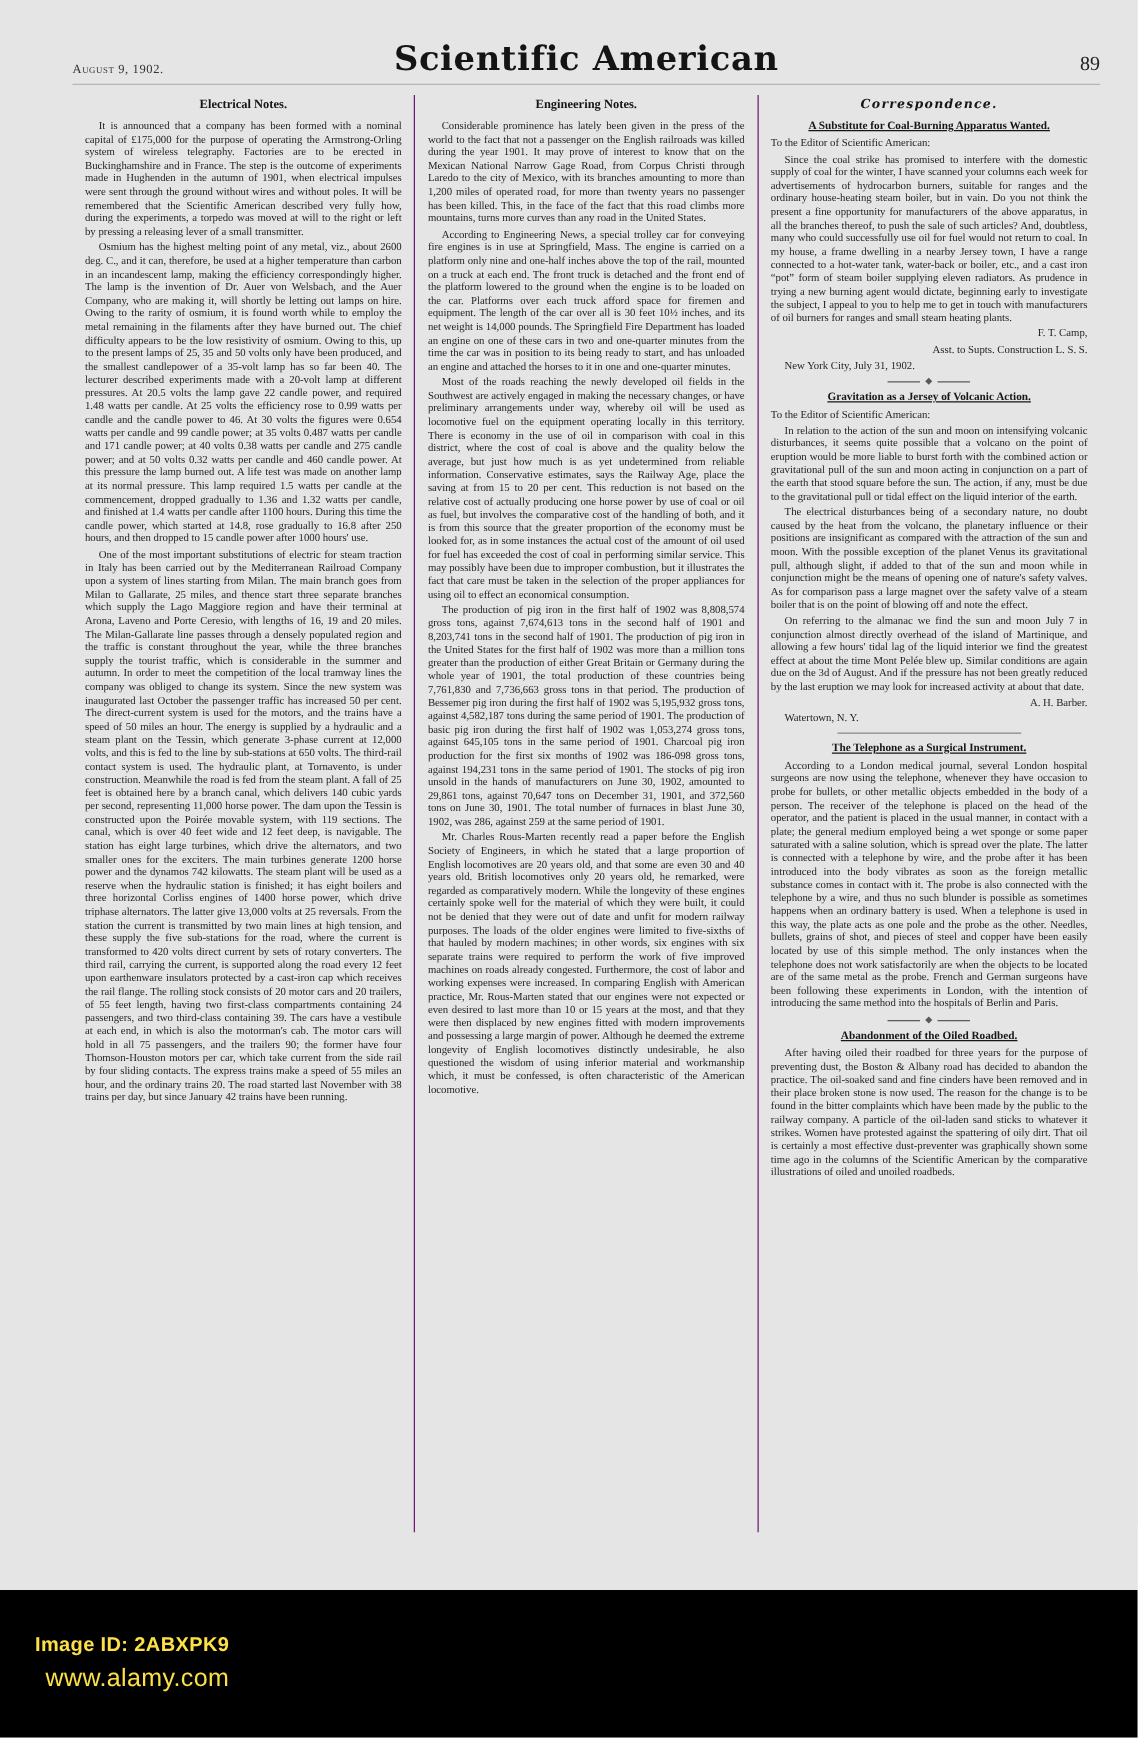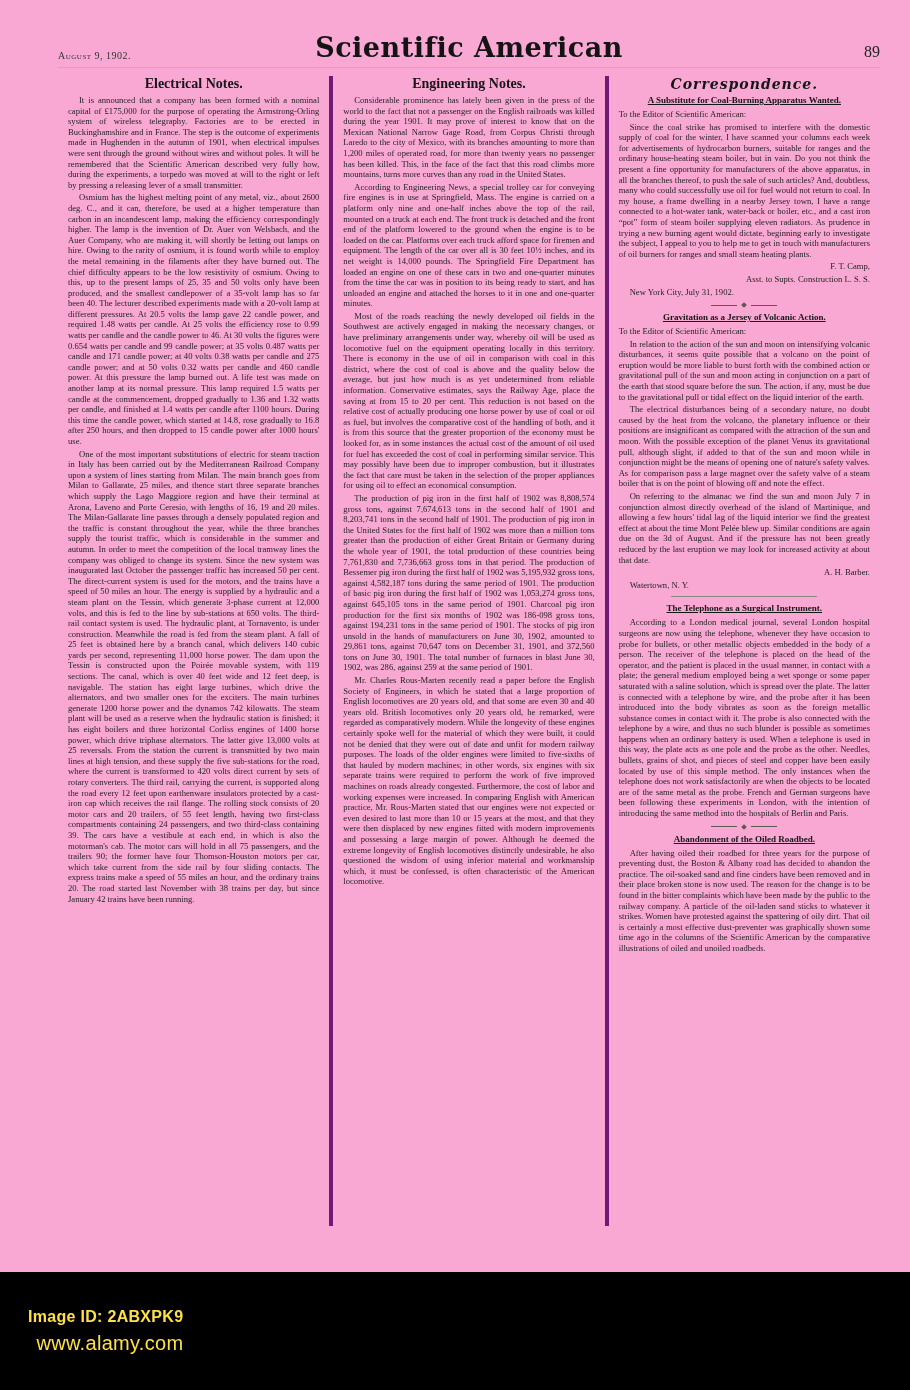--- a/index.html
+++ b/index.html
@@ -5,21 +5,21 @@
   * { margin:0; padding:0; box-sizing:border-box; }
   html,body { width:910px; }
   body {
     width:910px; height:1390px; background:#ffffff;
     font-family:"Liberation Serif", serif; color:#1e1e1e;
     overflow:hidden;
   }
   
   .scan-page {
     position:relative; width:910px; height:1272px;
-    background:#f9a8d4;
+    background:#e5e5e5;
     padding:34px 30px 0 58px;
     overflow:hidden;
   }
   .masthead {
     display:grid; grid-template-columns:1fr auto 1fr; align-items:end;
     padding-bottom:6px;
   }
   .issue-date {
     font-size:10px; letter-spacing:.5px; font-variant:small-caps; color:#333;
     justify-self:start;
@@ -31,23 +31,23 @@
   .page-number {
     font-size:16px; color:#222; justify-self:end;
   }
   .masthead-rule { border-top:1px solid #b9b6ae; margin-bottom:8px; }
 
   .columns { display:flex; height:1150px; overflow:hidden; }
   .col {
     flex:1 1 0; min-width:0; padding:0 10px;
     font-size:8.6px; line-height:10.6px; text-align:justify; color:#242424;
   }
-  .col + .col { border-left:4px solid #701a75; }
+  .col + .col { border-left:1px solid #701a75; }
   .col h2 {
-    font-size:14px; line-height:12px; font-weight:bold; text-align:center;
+    font-size:10px; line-height:12px; font-weight:bold; text-align:center;
     margin:2px 0 5px 0; color:#161616;
   }
   .col h3 {
     font-size:9px; line-height:11px; font-weight:bold; text-align:center;
     margin:4px 0 3px 0; color:#161616;text-decoration:underline;
   }
   .correspondence-heading {
     font-family:"DejaVu Serif", serif; font-weight:bold; font-style:italic;
     font-size:16px; line-height:18px; text-align:center; letter-spacing:1px;
     margin:0 0 6px 0; color:#1a1a1a;

